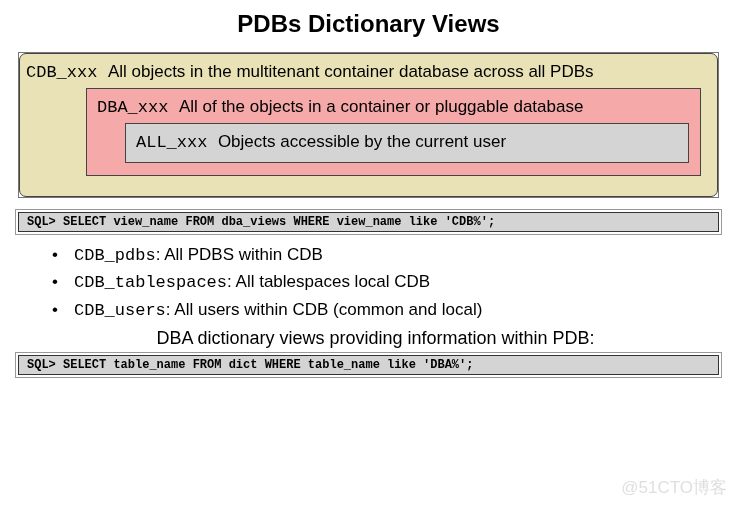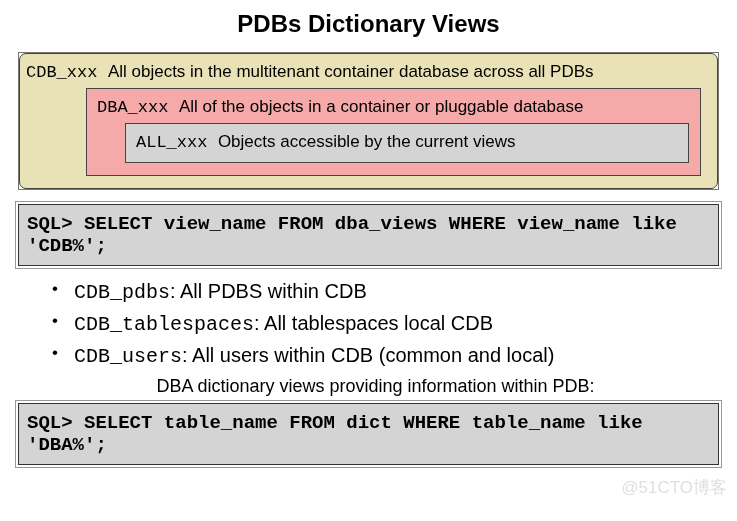--- a/index.html
+++ b/index.html
@@ -29,21 +29,21 @@
       border: 1px solid #444;
     }
     .cdb-box {
       background: #e8e2b6;
       padding: 8px 6px 10px 6px;
       border-radius: 7px;
     }
     .dba-box {
       background: #f5a9a9;
       padding: 8px 9px 10px 10px;
-      margin: 6px 10px 2px 60px;
+      margin: 6px 10px 10px 60px;
     }
     .all-box {
       background: #d4d4d4;
       padding: 8px 10px 10px 10px;
       margin: 6px 2px 2px 28px;
     }
     .user-box {
       background: #f9c921;
       padding: 10px 10px;
       margin: 6px 2px 2px 38px;
@@ -56,32 +56,32 @@
     .desc {
       font-size: 17px;
       color: #000;
       margin-left: 6px;
     }
     .sql-box {
       background: #d4d4d4;
       border: 1px solid #333;
       outline: 1px solid #999;
       outline-offset: 2px;
-      padding: 8px 8px;
+      padding: 2px 8px;
       margin-top: 14px;
       font-family: "Courier New", Courier, monospace;
-      font-size: 19px;
+      font-size: 12px;
       font-weight: bold;
       color: #000;
     }
     .list {
       margin: 10px 0 4px 34px;
     }
     .list-item {
-      font-size: 20px;
+      font-size: 17px;
       color: #000;
       line-height: 1.55;
       position: relative;
       padding-left: 22px;
     }
     .list-item::before {
       content: "•";
       position: absolute;
       left: 0;
       top: 0;
@@ -116,21 +116,21 @@
   <div class="cdb-box box">
     <span class="prefix">CDB_xxx</span>
     <span class="desc">All objects in the multitenant container database across all PDBs</span>
 
     <div class="dba-box box">
       <span class="prefix">DBA_xxx</span>
       <span class="desc">All of the objects in a container or pluggable database</span>
 
       <div class="all-box box">
         <span class="prefix">ALL_xxx</span>
-        <span class="desc">Objects accessible by the current views</span>
+        <span class="desc">Objects accessible by the current user</span>
 
       </div>
     </div>
   </div>
 </div>
 
 <div class="sql-box">SQL&gt; SELECT view_name FROM dba_views WHERE view_name like 'CDB%';</div>
 
 <div class="list">
   <div class="list-item">

